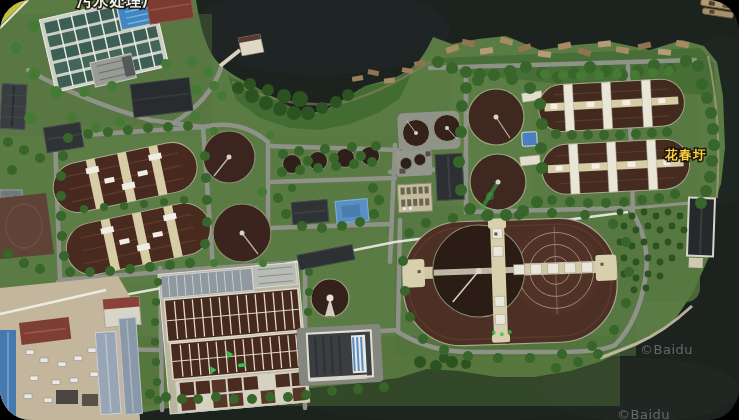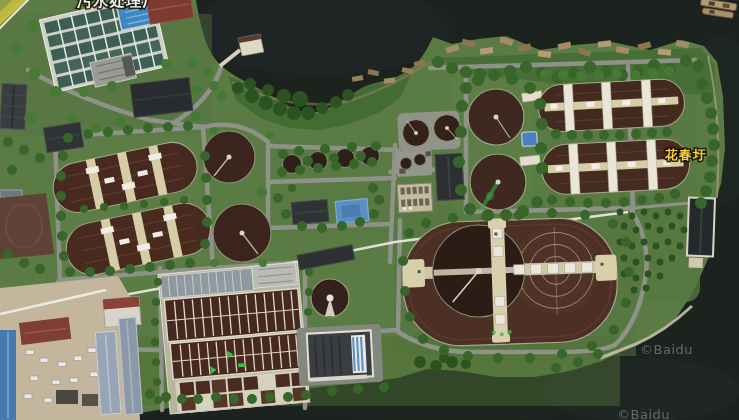--- a/index.html
+++ b/index.html
@@ -1,16 +1,16 @@
 <!DOCTYPE html>
 <html><head>
 <meta charset="utf-8">
 <style>
   html,body{margin:0;padding:0;background:#000;}
-  .viewport{position:relative;width:739px;height:420px;overflow:hidden;font-family:"DejaVu Sans","Liberation Sans",sans-serif;}
+  .viewport{position:relative;width:739px;height:420px;overflow:hidden;font-family:"DejaVu Sans","Liberation Sans",sans-serif;border-radius:31px;}
   svg{display:block;}
   .map-label{font-family:"DejaVu Sans","Liberation Sans",sans-serif;font-weight:bold;paint-order:stroke;stroke:rgba(25,22,8,.92);stroke-width:3px;letter-spacing:1.5px;}
   .map-label-top{font-size:15px;}
   .map-label-place{font-size:12.5px;}
   .map-watermark{font-family:"DejaVu Sans","Liberation Sans",sans-serif;font-size:13px;letter-spacing:.5px;opacity:.55;}
 </style>
 </head>
 <body>
 
 <div class="viewport">

